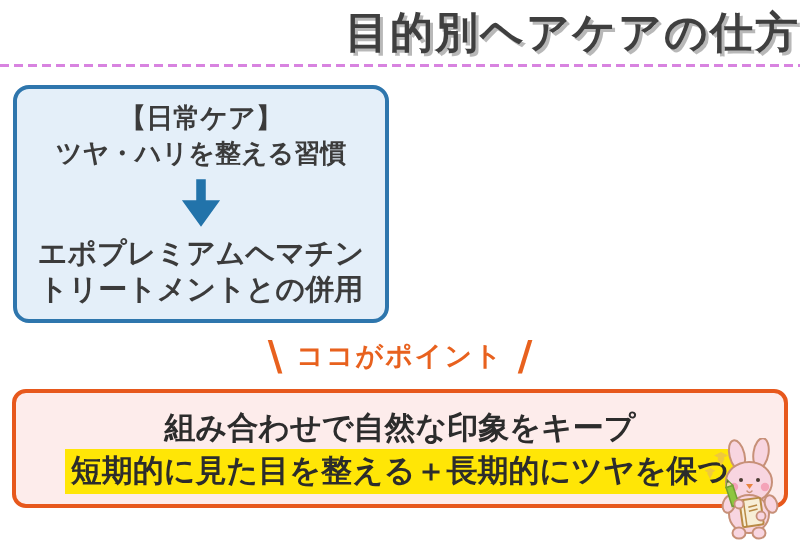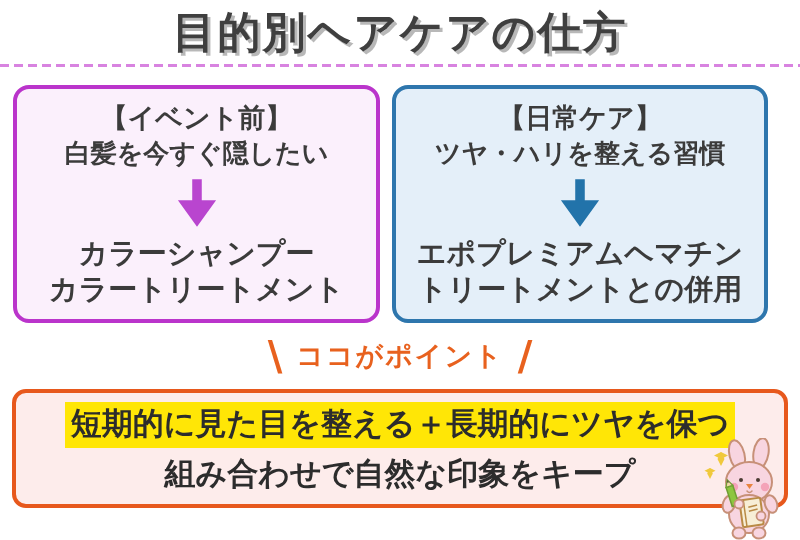--- a/index.html
+++ b/index.html
@@ -7,21 +7,21 @@
   body {
     background:#ffffff;
     font-family:"DejaVu Sans", sans-serif;
     position:relative;
     overflow:hidden;
     color:#3b3b3b;
   }
 
   
   .title {
-    text-align:center;
+    text-align:right;
     font-size:43px;
     font-weight:bold;
     letter-spacing:2px;
     color:#3f3f3f;
     padding-top:6px;
     line-height:1.25;
     text-shadow:3px 3px 0 rgba(0,0,0,0.28);
   }
   .divider {
     height:3px;
@@ -95,33 +95,20 @@
   }
 </style>
 </head>
 <body>
 
 <div class="title">目的別ヘアケアの仕方</div>
 <div class="divider"></div>
 
 <div class="cards">
 
-  <div class="card card-event">
-    <div class="card-heading">【イベント前】</div>
-    <div class="card-need">白髪を今すぐ隠したい</div>
-    <div class="arrow-wrap">
-      <svg width="42" height="50" viewBox="0 0 44 50" aria-hidden="true">
-        <path d="M17 0 H27 V22 H42 L22 50 L2 22 H17 Z" fill="#b945cf"></path>
-      </svg>
-    </div>
-    <div class="card-solution">
-      <div>カラーシャンプー</div>
-      <div>カラートリートメント</div>
-    </div>
-  </div>
 
   <div class="card card-daily">
     <div class="card-heading">【日常ケア】</div>
     <div class="card-need">ツヤ・ハリを整える習慣</div>
     <div class="arrow-wrap">
       <svg width="42" height="50" viewBox="0 0 44 50" aria-hidden="true">
         <path d="M17 0 H27 V22 H42 L22 50 L2 22 H17 Z" fill="#2273aa"></path>
       </svg>
     </div>
     <div class="card-solution">
@@ -132,24 +119,24 @@
 
 </div>
 
 <div class="point-row">
   <span class="point-slash">\</span>
   <span class="point-label">ココがポイント</span>
   <span class="point-slash">/</span>
 </div>
 
 <div class="summary">
+  <div class="summary-line summary-line2">組み合わせで自然な印象をキープ</div>
   <div class="summary-line">
     <span class="hl">短期的に見た目を整える＋長期的にツヤを保つ</span>
   </div>
-  <div class="summary-line summary-line2">組み合わせで自然な印象をキープ</div>
 </div>
 
 <svg class="mascot" viewBox="0 0 98 102" aria-hidden="true">
 
   <g fill="#f0c93c">
     <path d="M22 14 L25.5 21 L22 28 L18.5 21 Z M18.5 21 L25.5 21"></path>
     <path d="M22 14 L29 17.5 L22 21 L15 17.5 Z"></path>
     <path d="M11 30 L13.8 35.5 L11 41 L8.2 35.5 Z"></path>
     <path d="M11 30 L16.5 32.8 L11 35.5 L5.5 32.8 Z"></path>
   </g>

